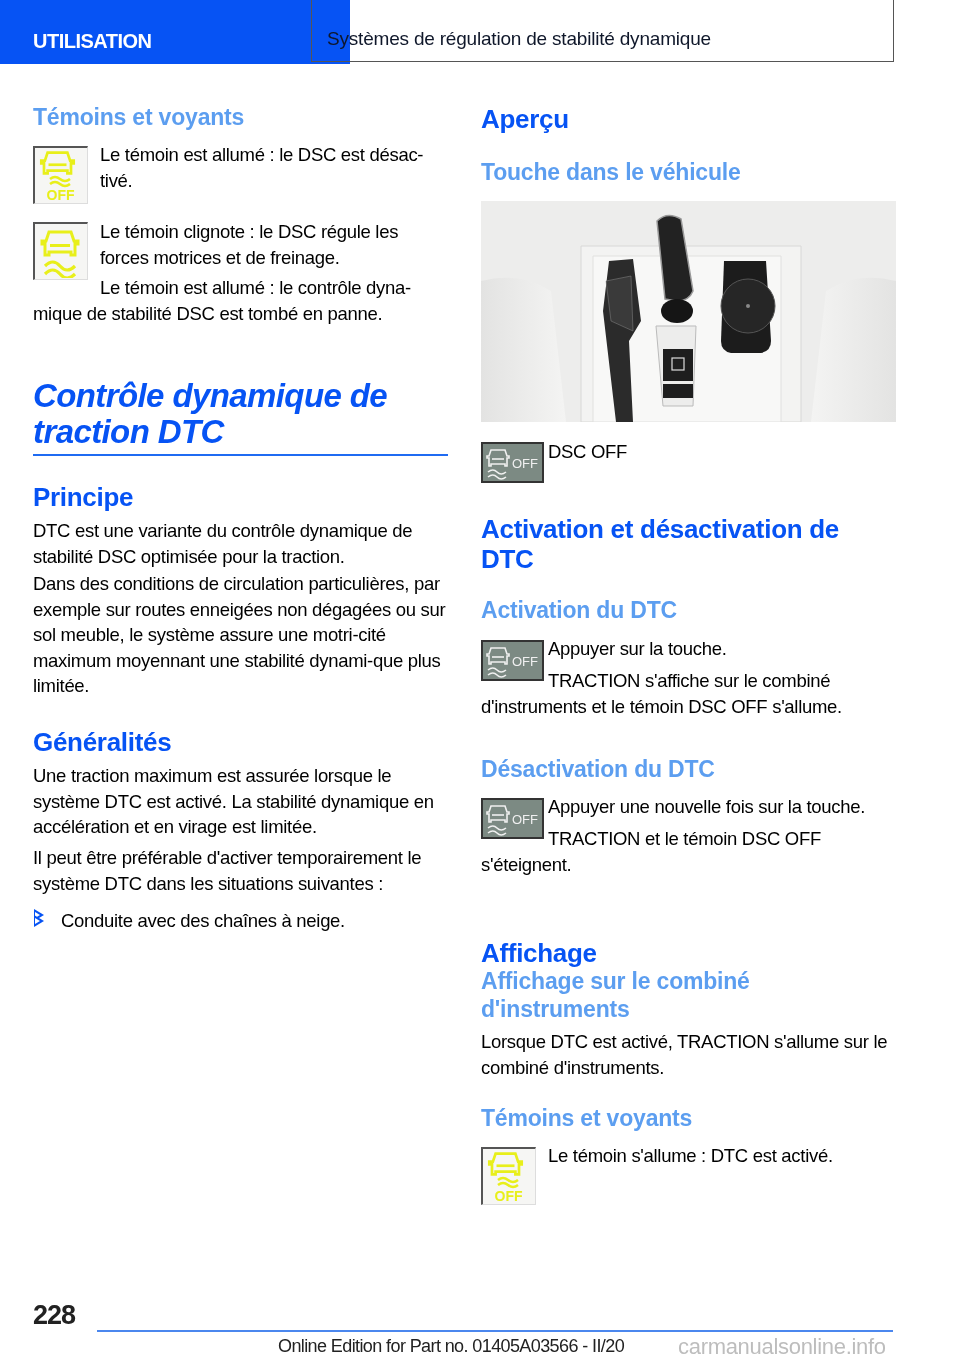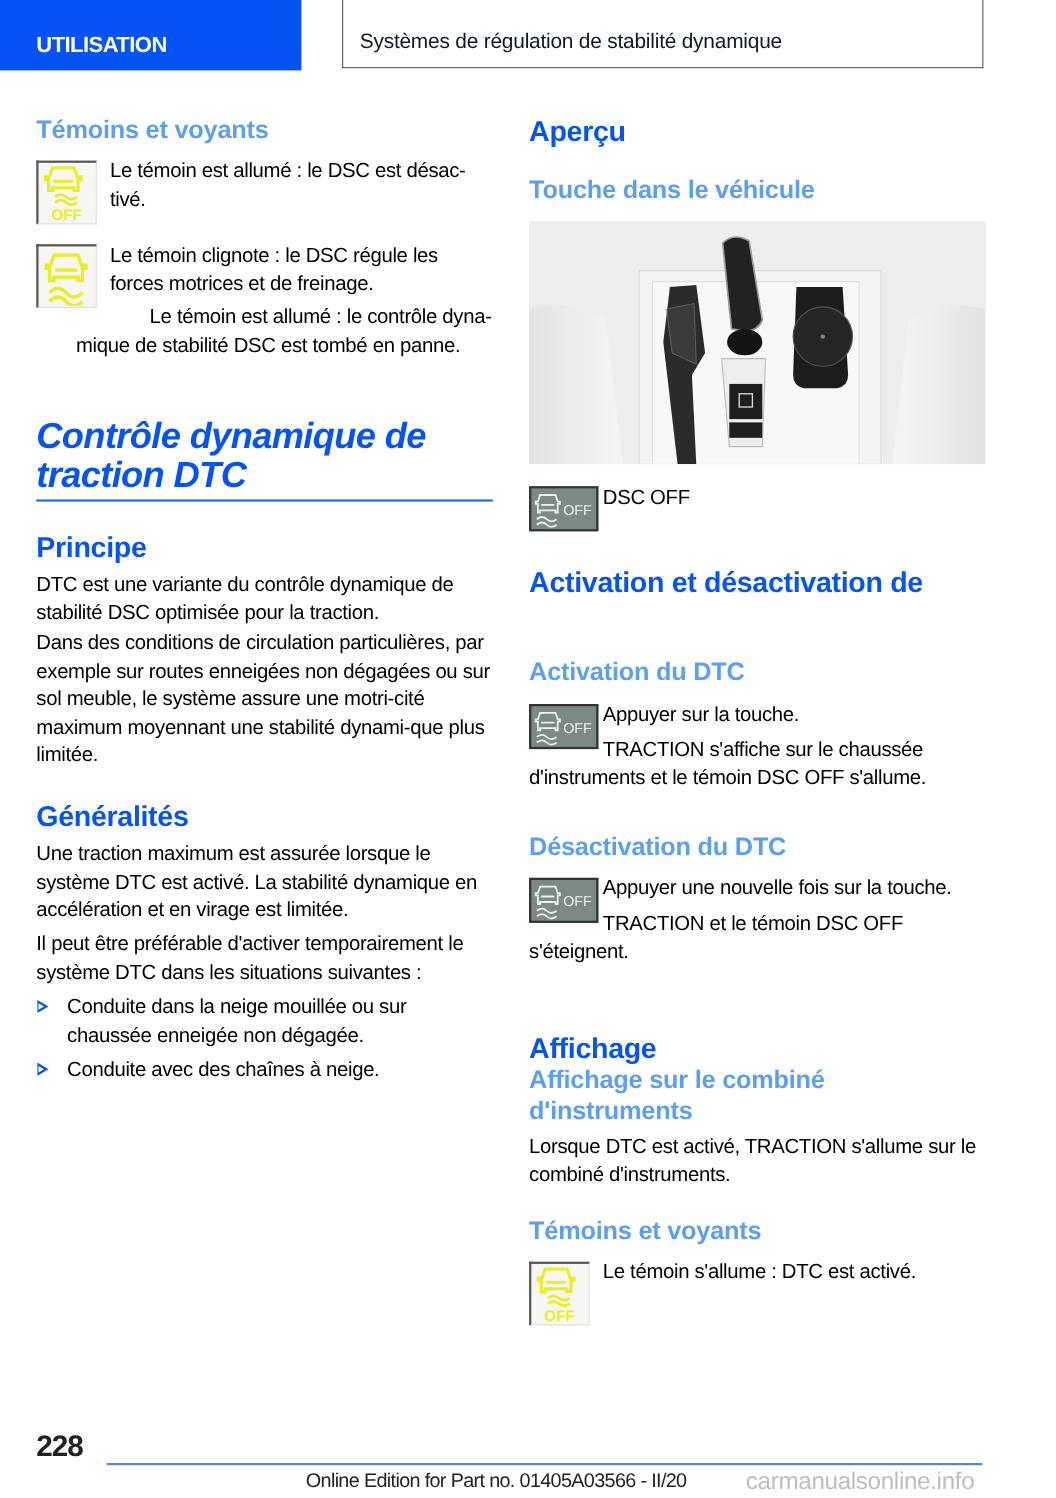--- a/index.html
+++ b/index.html
@@ -1,21 +1,21 @@
 <!DOCTYPE html>
 <html><head>
 <meta charset="utf-8">
 <style>
   html, body { margin: 0; padding: 0; background: #ffffff; }
   body {
     width: 960px; height: 1362px; position: relative; overflow: hidden;
     font-family: "Liberation Sans", sans-serif; color: #1a1a1a;
   }
   .hdr-section {
-    position: absolute; left: 0; top: 0; width: 274px; height: 64px;
+    position: absolute; left: 0; top: 0; width: 350px; height: 64px;
     background: #0653f4; color: #fff;
   }
   .hdr-section span {
     position: absolute; left: 33px; top: 30px; font-size: 20px; font-weight: bold;
     letter-spacing: -0.5px;
   }
   .hdr-title {
     position: absolute; left: 311px; top: -2px; width: 583px; height: 64px;
     border: 1.5px solid #555; border-top: none; box-sizing: border-box;
   }
@@ -111,38 +111,38 @@
   <div class="icon-text p" style="top:142px;">Le témoin est allumé : le DSC est désac-tivé.</div>
 
   <div class="icon icon-yellow" style="top:222px;">
     <svg width="51" height="54" viewBox="0 0 51 54">
       <use href="#car-yellow" transform="translate(0,4)"></use>
       <path d="M10 42 q8 -8 15 0 t15 0 M10 50 q8 -8 15 0 t15 0" stroke="#e8ef1a" stroke-width="3.2" fill="none"></path>
     </svg>
   </div>
   <div class="icon-text p" style="top:219px;">Le témoin clignote : le DSC régule les forces motrices et de freinage.</div>
 
-  <div class="abs p" style="top:275px; text-indent:67px;margin-left:36px;">Le témoin est allumé : le contrôle dyna-mique de stabilité DSC est tombé en panne.</div>
+  <div class="abs p" style="top:275px; text-indent:67px;">Le témoin est allumé : le contrôle dyna-mique de stabilité DSC est tombé en panne.</div>
 
   <div class="abs h1" style="top:378px;font-style:italic;">
     <div>Contrôle dynamique de</div>
     <div>traction DTC</div>
   </div>
   <div class="rule" style="top:454px;"></div>
 
   <div class="abs h2" style="top:482px;">Principe</div>
   <div class="abs p" style="top:518px;">DTC est une variante du contrôle dynamique de stabilité DSC optimisée pour la traction.</div>
   <div class="abs p" style="top:571px;">Dans des conditions de circulation particulières, par exemple sur routes enneigées non dégagées ou sur sol meuble, le système assure une motri-cité maximum moyennant une stabilité dynami-que plus limitée.</div>
 
   <div class="abs h2" style="top:727px;">Généralités</div>
   <div class="abs p" style="top:763px;">Une traction maximum est assurée lorsque le système DTC est activé. La stabilité dynamique en accélération et en virage est limitée.</div>
   <div class="abs p" style="top:845px;">Il peut être préférable d'activer temporairement le système DTC dans les situations suivantes :</div>
 
   <ul class="abs p bullets" style="top:902px;">
-    <li><span class="tri"></span><span>Conduite dans la neige mouillée ou sur chaussée enneigée non dégagée.</span></li>
+    <li><span class="tri"></span></li>
     <li><span class="tri"></span><span>Conduite avec des chaînes à neige.</span></li>
   </ul>
 </div>
 
 <div class="col col-right">
 
   <div class="abs h2" style="top:104px;">Aperçu</div>
   <div class="abs h3" style="top:158px;">Touche dans le véhicule</div>
 
   <div class="photo">
@@ -184,32 +184,33 @@
     <svg width="59" height="37" viewBox="0 0 59 37">
       <use href="#car-white" transform="translate(0,2)"></use>
       <path d="M5 28 q5 -4 9 0 t9 0 M5 33 q5 -4 9 0 t9 0" stroke="#f0f0f0" stroke-width="1.6" fill="none"></path>
       <text x="42" y="24" font-family="Liberation Sans, sans-serif" font-size="13" fill="#f0f0f0" text-anchor="middle">OFF</text>
     </svg>
   </div>
   <div class="icon-text p" style="top:439px;">DSC OFF</div>
 
   <div class="abs h2" style="top:514px;">
     <div>Activation et désactivation de</div>
+    <div>DTC</div>
   </div>
 
   <div class="abs h3" style="top:596px;">Activation du DTC</div>
   <div class="icon icon-gray" style="top:640px;">
     <svg width="59" height="37" viewBox="0 0 59 37">
       <use href="#car-white" transform="translate(0,2)"></use>
       <path d="M5 28 q5 -4 9 0 t9 0 M5 33 q5 -4 9 0 t9 0" stroke="#f0f0f0" stroke-width="1.6" fill="none"></path>
       <text x="42" y="24" font-family="Liberation Sans, sans-serif" font-size="13" fill="#f0f0f0" text-anchor="middle">OFF</text>
     </svg>
   </div>
   <div class="icon-text p" style="top:636px;">Appuyer sur la touche.</div>
-  <div class="abs p" style="top:668px; text-indent:67px;">TRACTION s'affiche sur le chaussée d'instruments et le témoin DSC OFF s'allume.</div>
+  <div class="abs p" style="top:668px; text-indent:67px;">TRACTION s'affiche sur le combiné d'instruments et le témoin DSC OFF s'allume.</div>
 
   <div class="abs h3" style="top:755px;">Désactivation du DTC</div>
   <div class="icon icon-gray" style="top:798px;">
     <svg width="59" height="37" viewBox="0 0 59 37">
       <use href="#car-white" transform="translate(0,2)"></use>
       <path d="M5 28 q5 -4 9 0 t9 0 M5 33 q5 -4 9 0 t9 0" stroke="#f0f0f0" stroke-width="1.6" fill="none"></path>
       <text x="42" y="24" font-family="Liberation Sans, sans-serif" font-size="13" fill="#f0f0f0" text-anchor="middle">OFF</text>
     </svg>
   </div>
   <div class="icon-text p" style="top:794px;">Appuyer une nouvelle fois sur la touche.</div>

